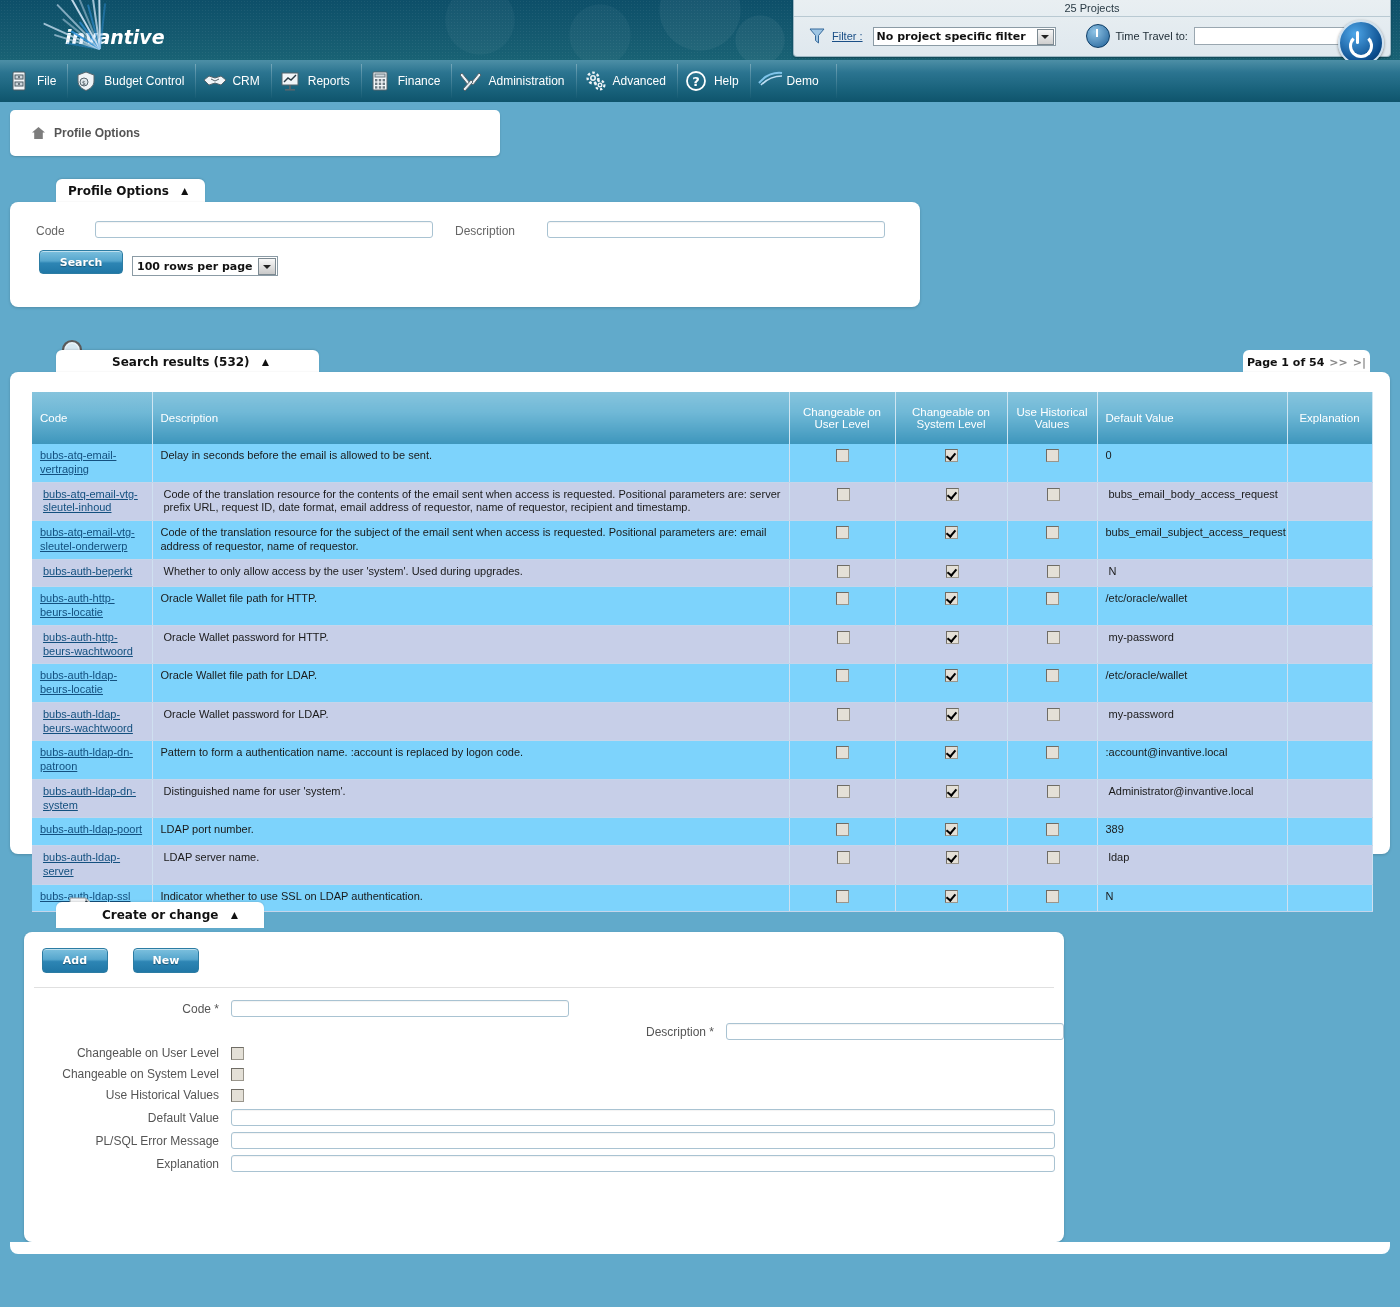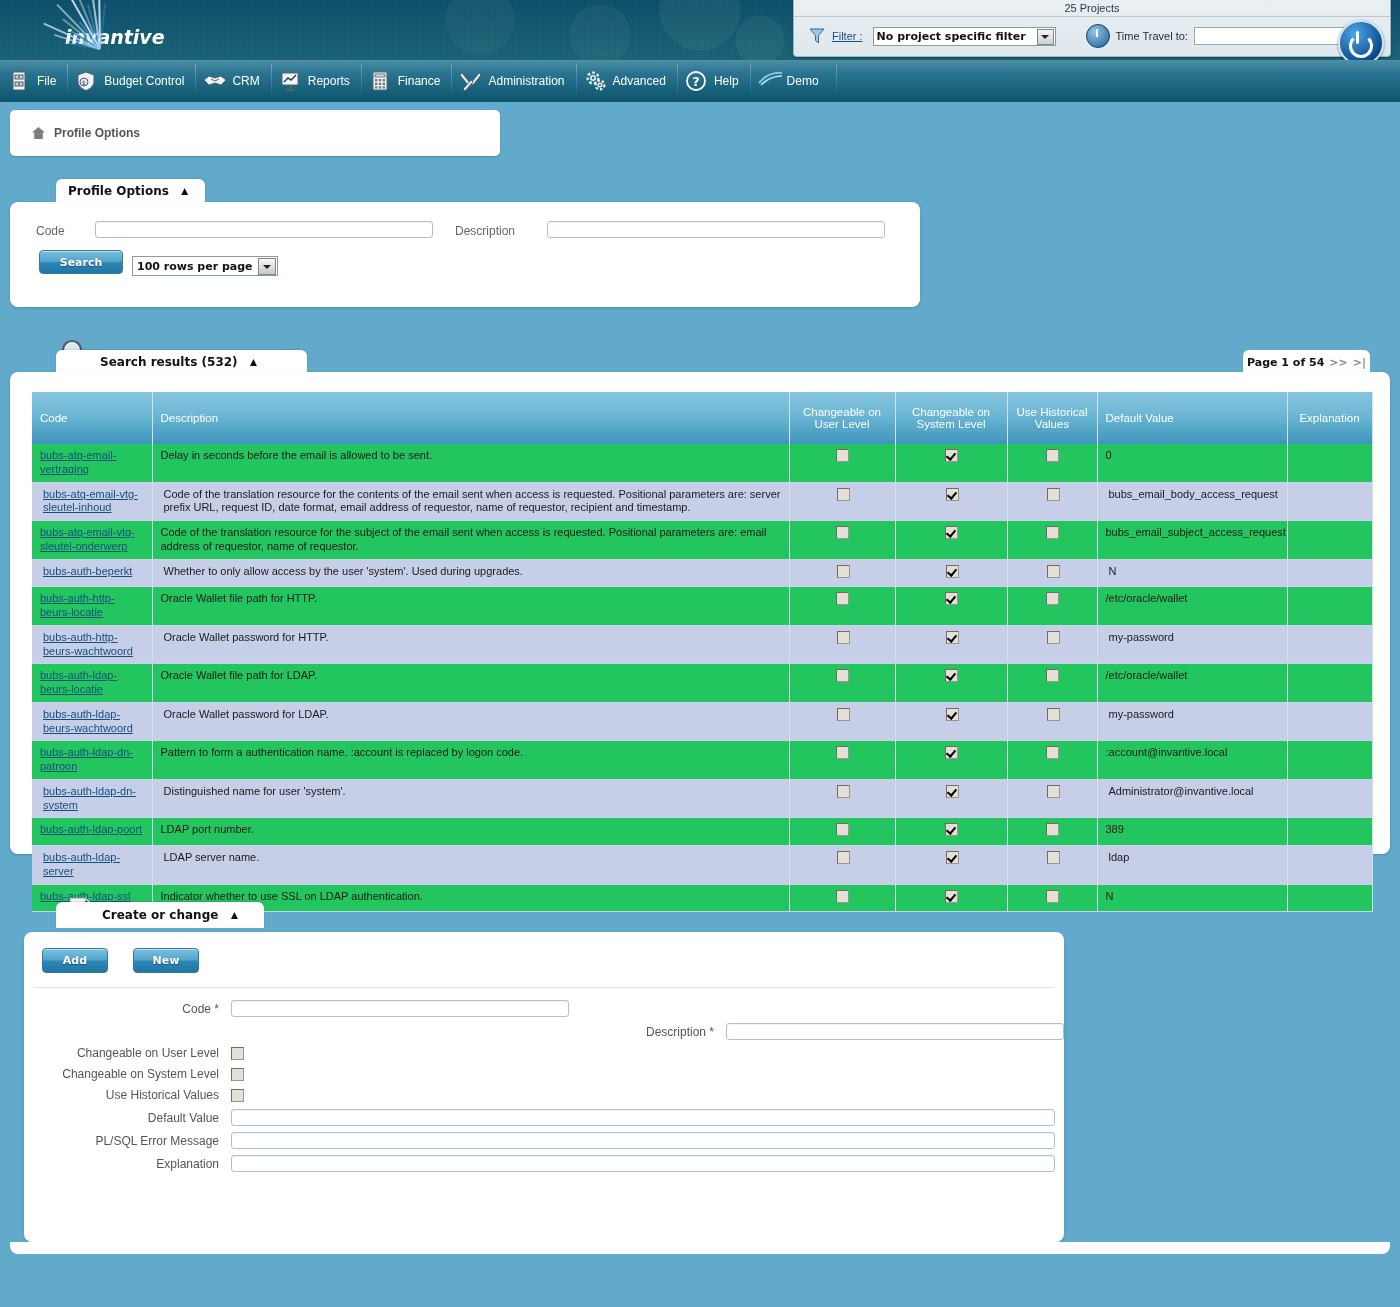--- a/index.html
+++ b/index.html
@@ -138,21 +138,21 @@
   }
   .rows-sel .arrowbox{
     position:absolute;right:1px;top:1px;width:16px;height:15px;
     background:linear-gradient(180deg,#f8f8f8,#c9c9c9);
     border:1px solid #7d8a92;display:flex;align-items:center;justify-content:center;
   }
   .rows-sel .arrowbox i{width:0;height:0;border-left:4px solid transparent;border-right:4px solid transparent;border-top:4px solid #222;}
 
   
   #results-panel{left:10px;top:372px;width:1380px;height:482px;}
-  #results-tab{left:56px;top:350px;width:195px;height:24px;padding-left:44px;}
+  #results-tab{left:56px;top:350px;width:195px;height:24px;padding-left:56px;}
   .magnifier{position:absolute;left:58px;top:337px;width:34px;height:34px;}
   .pager{
     position:absolute;left:1243px;top:350px;width:127px;height:24px;background:#fff;
     border-radius:6px 6px 0 0;display:flex;align-items:center;justify-content:center;gap:5px;
     font-family:"DejaVu Sans",sans-serif;
   }
   .pager .pg{font-size:11px;font-weight:bold;color:#111;}
   .pager .nav{font-size:11px;color:#8a8a8a;font-weight:bold;cursor:pointer;}
 
   table.grid{border-collapse:collapse;width:1340px;margin:20px 0 0 22px;table-layout:fixed;}
@@ -162,21 +162,21 @@
     padding:7px 8px;vertical-align:middle;
     border-right:1px solid #cfe6f2;
     height:38px;
   }
   table.grid th.ctr{text-align:center;}
   table.grid td{
     font-size:11px;color:#1a1a1a;padding:5px 8px;vertical-align:top;
     border-right:1px solid #cfe0f0;border-bottom:1px solid #c6d5ea;
     line-height:1.25;
   }
-  table.grid tr.odd td{background:#22c55e;margin-left:16px;}
+  table.grid tr.odd td{background:#7dd3fc;margin-left:16px;}
   table.grid tr.even td{background:#c7cfe8;padding-left:11px;}
   td.chk{text-align:center;vertical-align:top;padding-top:7px;}
   .cb{
     display:inline-block;width:11px;height:11px;background:#e4e0d7;
     border:1px solid #9a968c;border-top-color:#6f6c65;border-left-color:#6f6c65;
     position:relative;
   }
   .cb.on:after{
     content:"";position:absolute;left:2px;top:1px;width:4px;height:7px;
     border:solid #000;border-width:0 2px 2px 0;transform:rotate(40deg);

